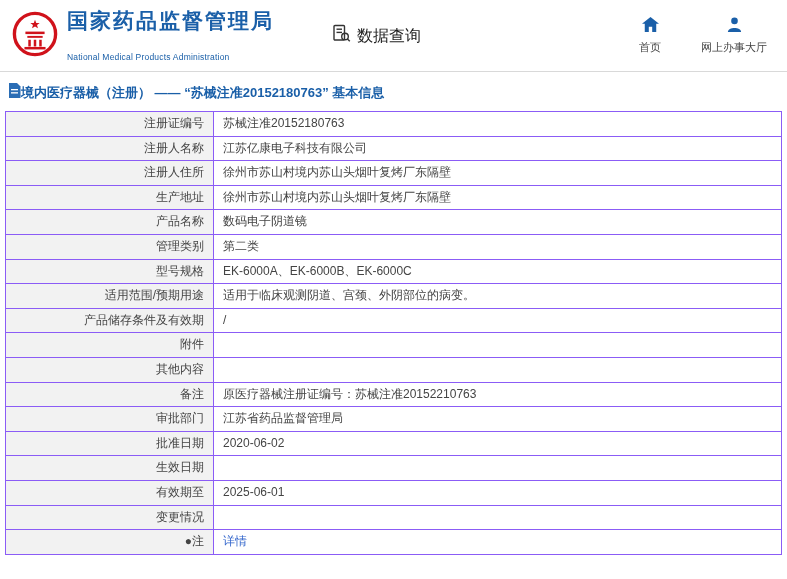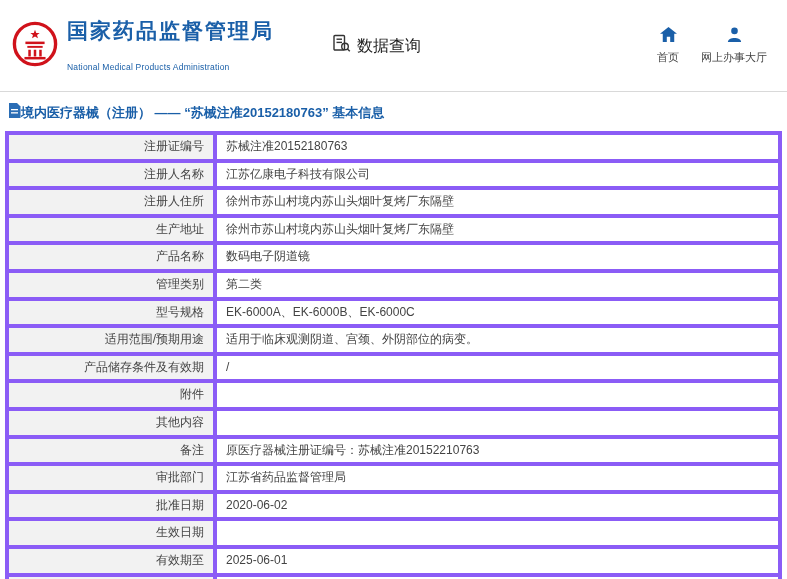--- a/index.html
+++ b/index.html
@@ -6,55 +6,55 @@
   html,body { margin:0; padding:0; }
   body {
     width:787px; height:579px; overflow:hidden;
     background:#ffffff;
     font-family:"Liberation Sans","DejaVu Sans",sans-serif;
   }
 
   
   .header {
     display:flex; align-items:center;
-    height:92px; padding:0 20px 0 12px;
+    height:72px; padding:0 20px 0 12px;
     border-bottom:1px solid #d9d9d9;
     background:#fff;
   }
   .emblem { flex:0 0 auto; margin-right:9px; }
   .agency { display:flex; flex-direction:column; justify-content:center; }
   .agency-cn {
     font-size:21px; font-weight:bold; color:#1a5fa8; letter-spacing:2px; line-height:1.15;
   }
   .agency-en { font-size:8.5px; color:#1a5fa8; letter-spacing:0.2px; margin-top:18px; }
   .query {
     display:flex; align-items:flex-end; gap:6px;
     margin-left:58px; font-size:16px; color:#222; cursor:pointer;
   }
   .flex-spacer { flex:1; }
   .nav-item {
     display:flex; flex-direction:column; align-items:center;
-    margin-left:22px; cursor:pointer;
+    margin-left:40px; cursor:pointer;
   }
   .nav-item .nav-label { font-size:11px; color:#444; margin-top:4px; white-space:nowrap; }
 
   
   .section-title-bar {
     display:flex; align-items:center; 
     padding:11px 8px 9px 8px;
   }
   .section-title-text { font-size:13px; font-weight:bold; color:#1a5fa8; }
 
   
   table.info-table {
     border-collapse:collapse; table-layout:fixed;
     width:777px; margin:0 5px;
   }
   table.info-table td {
-    border:4px solid #8b5cf6;
+    border:1px solid #8b5cf6;
     font-size:12px; color:#444;
     padding:4px 9px; line-height:1.3;
     word-break:break-all;
   }
   td.label-cell {
     width:208px; background:#f2f2f2;
     text-align:right; color:#555;
   }
   td.value-cell { background:#ffffff; text-align:left; }
   td.value-cell a { color:#3366cc; text-decoration:none; cursor:pointer; }

